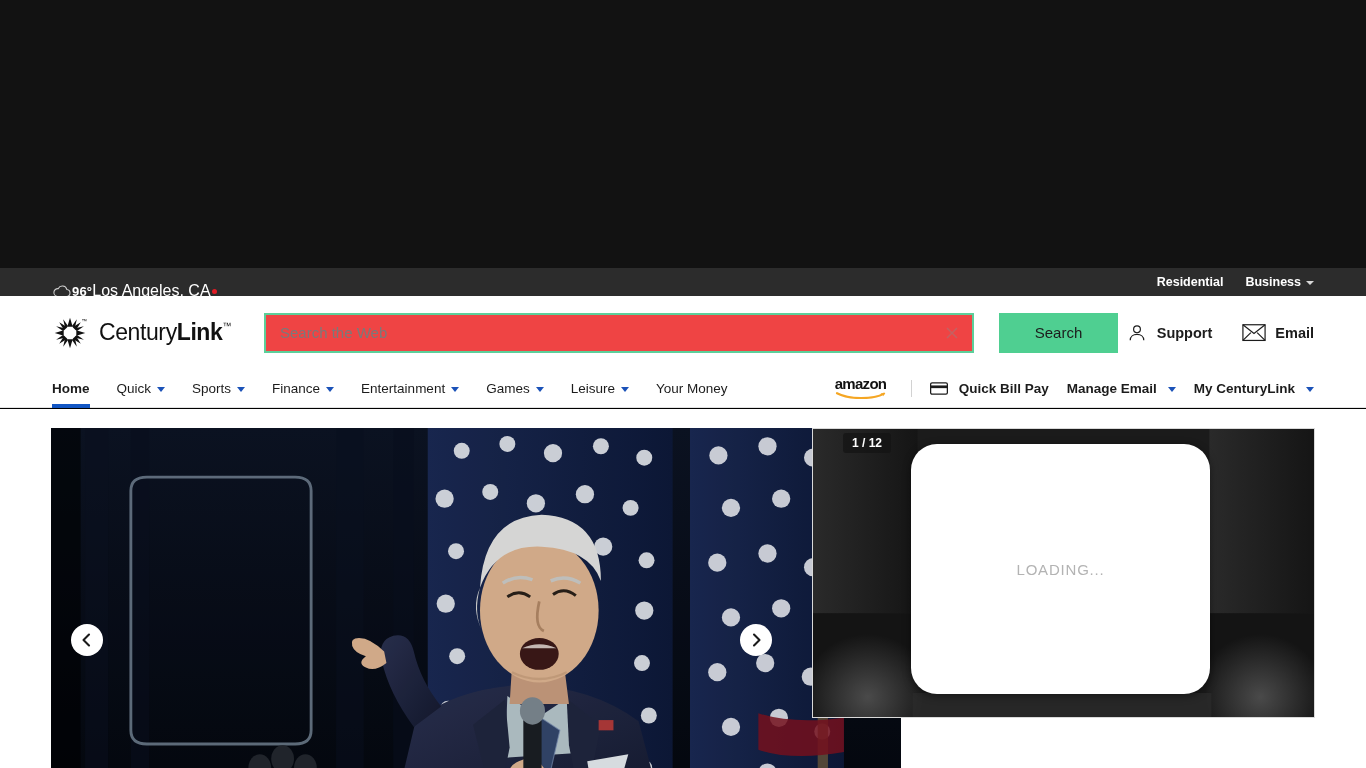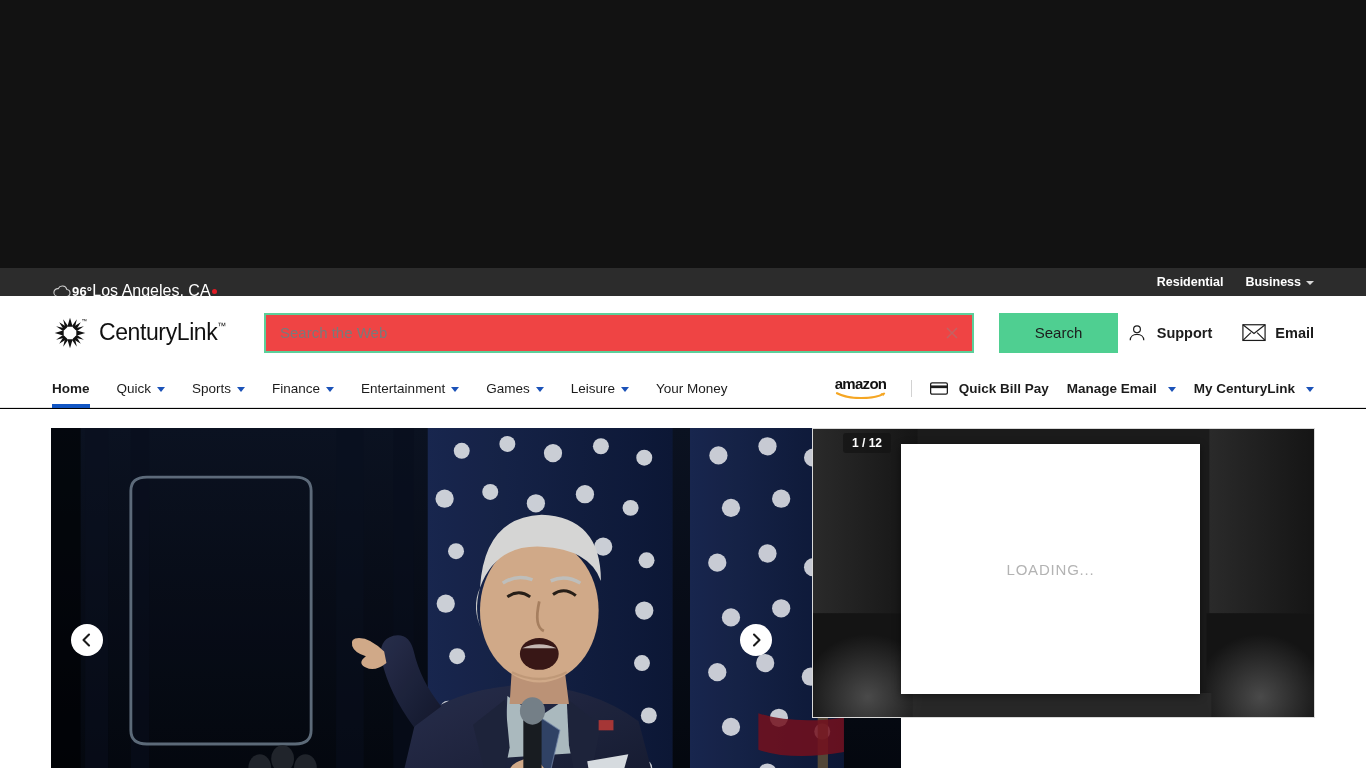--- a/index.html
+++ b/index.html
@@ -59,21 +59,21 @@
     background: #fff;
     display: flex; align-items: center;
     padding: 0 52px;
   }
   .brand { display: flex; align-items: center; gap: 11px; width: 212px; }
   .logo-mark { width: 36px; height: 36px; position: relative; }
   .brand-text {
     font-size: 23px; color: #111; letter-spacing: -0.4px;
     white-space: nowrap; position: relative;
   }
-  .brand-text .bold { font-weight: normal; }
+  .brand-text .bold { font-weight: bold; }
   .brand-tm { font-size: 9px; vertical-align: top; position: relative; top: 2px; }
 
   .search-wrap {
     position: relative; width: 710px; height: 40px;
     display: flex; align-items: center;
   }
   .search-box {
     width: 710px; height: 40px;
     border: 2px solid #5ccf9a;
     background: #ef4444;
@@ -180,24 +180,25 @@
 
   .ad-panel {
     position: absolute; left: 812px; top: 19px;
     width: 503px; height: 290px;
     background: #1c1c1c;
     border: 1px solid #d9d9d9;
     overflow: hidden;
   }
   .ad-bg { position: absolute; inset: 0; }
   .ad-card {
-    position: absolute; left: 88px; top: 15px;
+    position: absolute; left: 98px; top: 15px;
     width: 299px; height: 250px; background: #fff;
     display: flex; align-items: center; justify-content: center;
     box-shadow: 0 2px 8px rgba(0,0,0,.45);
+    border-radius: 26px;
   }
   .ad-loading {
     font-size: 15px; color: #b3b3b3; letter-spacing: .8px;
   }
 </style>
 </head>
 <body>
 
 <div class="top-void"></div>
 

